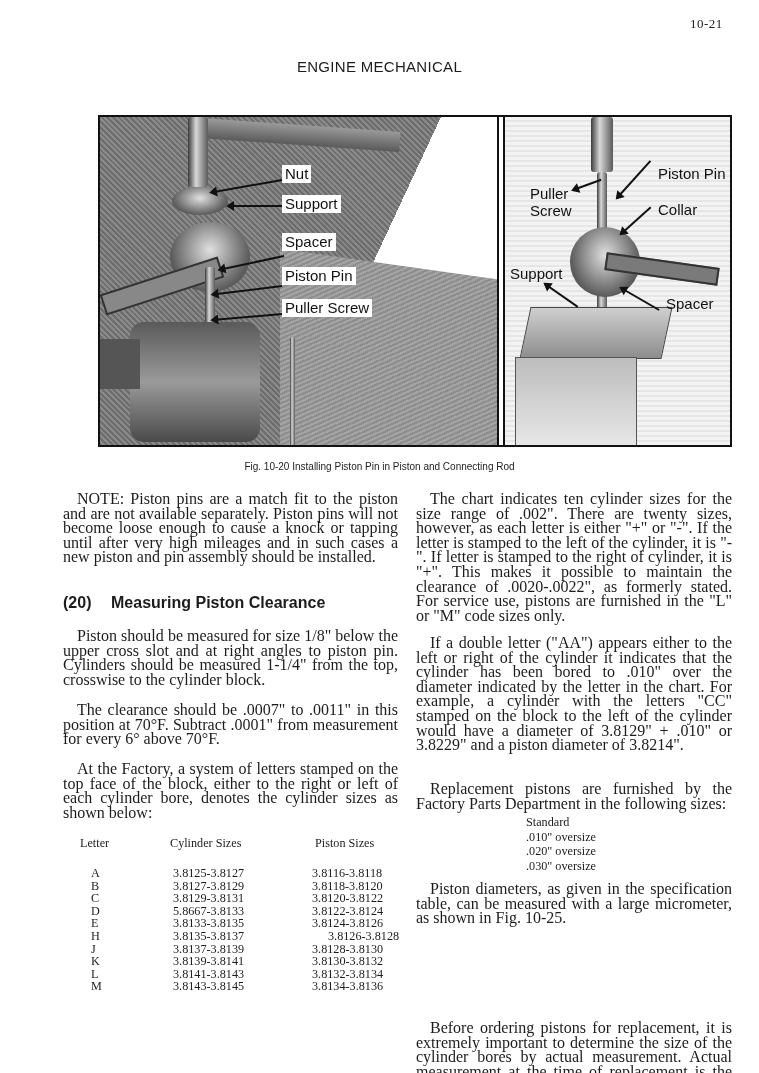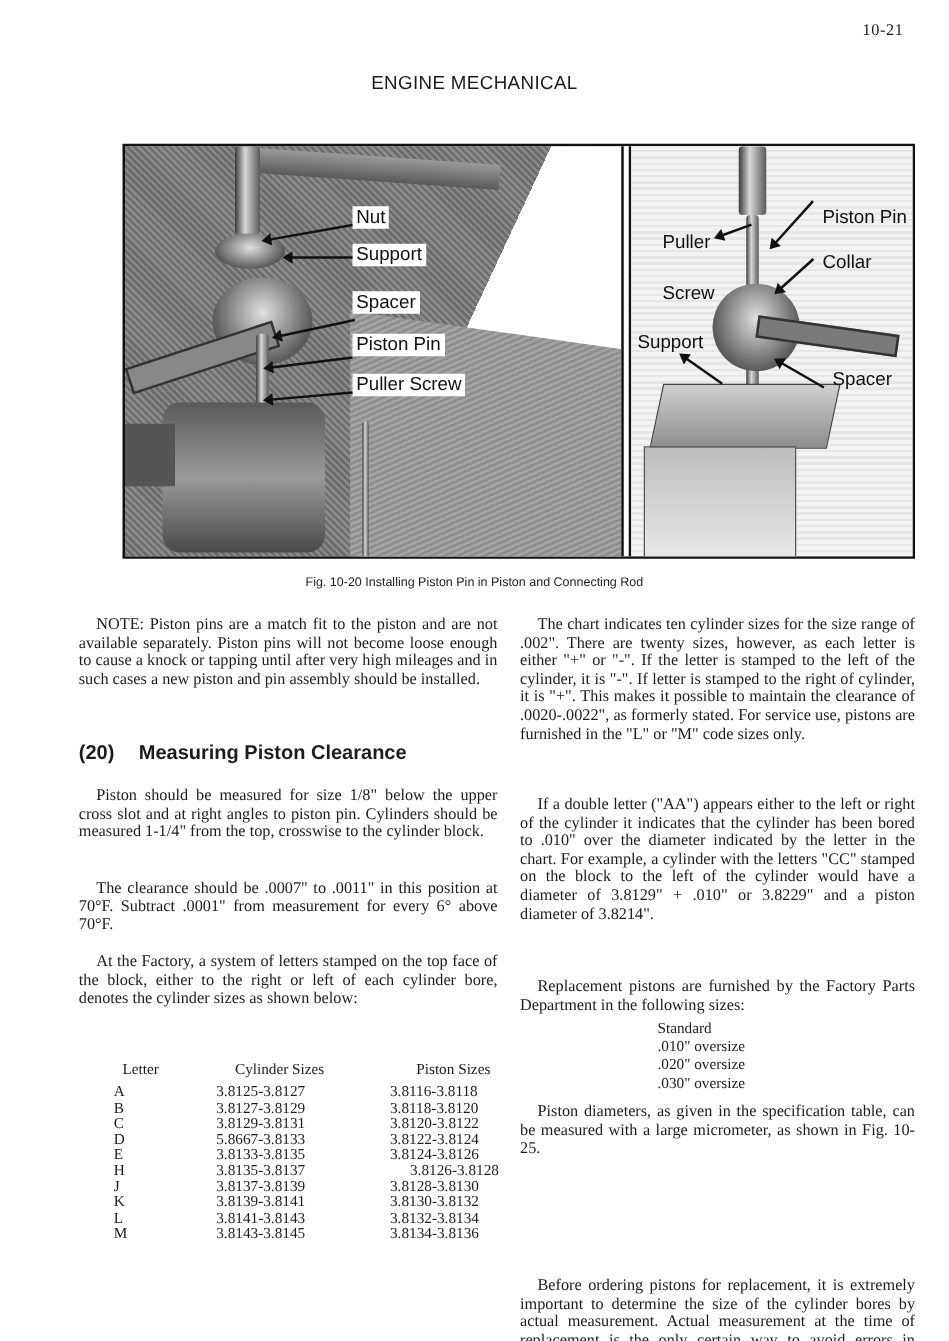--- a/index.html
+++ b/index.html
@@ -34,28 +34,28 @@
 
   .callout { position: absolute; background: #fff; color: #111; padding: 0 3px;
     font-family: "Liberation Sans", "DejaVu Sans", sans-serif; font-size: 15px; line-height: 18px; white-space: nowrap; text-align: right; }
   .callout.noBg { background: transparent; }
   .arrow { position: absolute; height: 2px; background: #111; transform-origin: right center; }
   .arrow::before { content: ""; position: absolute; left: -2px; top: -4px; border-right: 8px solid #111; border-top: 5px solid transparent; border-bottom: 5px solid transparent; }
 
   .caption { left: 0; width: 759px; top: 461px; text-align: center; font-family: "Liberation Sans", "DejaVu Sans", sans-serif; font-size: 10px; }
 
   
-  .col { font-size: 13px; line-height: 14.6px; text-align: justify; }
+  .col { font-size: 16px; line-height: 14.6px; text-align: justify; }
   .col p { margin: 0; text-indent: 14px; }
   .left-col { left: 63px; width: 335px; }
   .right-col { left: 416px; width: 316px; }
   .heading { font-family: "Liberation Sans", "DejaVu Sans", sans-serif; font-weight: bold; font-size: 16px; left: 63px; top: 594px; }
   .heading .num { display: inline-block; width: 48px; }
   .sizes-head { left: 80px; top: 836px; width: 320px; font-size: 12.2px; }
-  .sizes-head span { position: absolute; top: 12px; white-space: nowrap; margin-left: 18px; }
+  .sizes-head span { position: absolute; top: 0; white-space: nowrap; }
   .sizes-rows { left: 80px; top: 866px; width: 320px; }
   .row { position: relative; height: 12.6px; font-size: 12.2px; }
   .row span { position: absolute; top: 0; white-space: nowrap; }
   .oversize-list { left: 526px; top: 815px; font-size: 12.2px; line-height: 14.6px; }
 </style>
 </head>
 <body>
 
 <div class="abs page-number">10-21</div>
 <div class="abs page-header">ENGINE MECHANICAL</div>
@@ -92,21 +92,21 @@
   <div class="panel-right">
     <div class="shape rod-vert" style="left:86px;top:0;width:22px;height:55px;"></div>
     <div class="shape rod-vert" style="left:92px;top:55px;width:10px;height:165px;"></div>
     <div class="shape ring" style="left:65px;top:110px;width:70px;height:70px;"></div>
     <div class="shape" style="left:100px;top:143px;width:110px;height:14px;background:#7a7a7a;transform:rotate(8deg);border:2px solid #333;"></div>
     <div class="shape" style="left:20px;top:190px;width:140px;height:50px;background:linear-gradient(180deg,#cfcfcf,#8d8d8d);transform:skewX(-12deg);border:1px solid #444;"></div>
     <div class="shape" style="left:10px;top:240px;width:120px;height:90px;background:linear-gradient(180deg,#bdbdbd,#e8e8e8);border:1px solid #555;"></div>
 
     <div class="callout noBg" style="left:150px;top:48px;">Piston Pin</div>
     <div class="callout noBg" style="left:22px;top:68px;">Puller</div>
-    <div class="callout noBg" style="left:22px;top:85px;margin-top:24px;">Screw</div>
+    <div class="callout noBg" style="left:22px;top:85px;">Screw</div>
     <div class="callout noBg" style="left:150px;top:84px;">Collar</div>
     <div class="callout noBg" style="left:2px;top:148px;">Support</div>
     <div class="callout noBg" style="left:158px;top:178px;">Spacer</div>
 
     <div class="arrow" style="left:68px;top:72px;width:30px;transform:rotate(-20deg);transform-origin:left center;"></div>
     <div class="arrow" style="left:112px;top:80px;width:50px;transform:rotate(-48deg);transform-origin:left center;"></div>
     <div class="arrow" style="left:116px;top:116px;width:40px;transform:rotate(-42deg);transform-origin:left center;"></div>
     <div class="arrow" style="left:40px;top:166px;width:40px;transform:rotate(35deg);transform-origin:left center;"></div>
     <div class="arrow" style="left:116px;top:170px;width:44px;transform:rotate(30deg);transform-origin:left center;"></div>
   </div>

